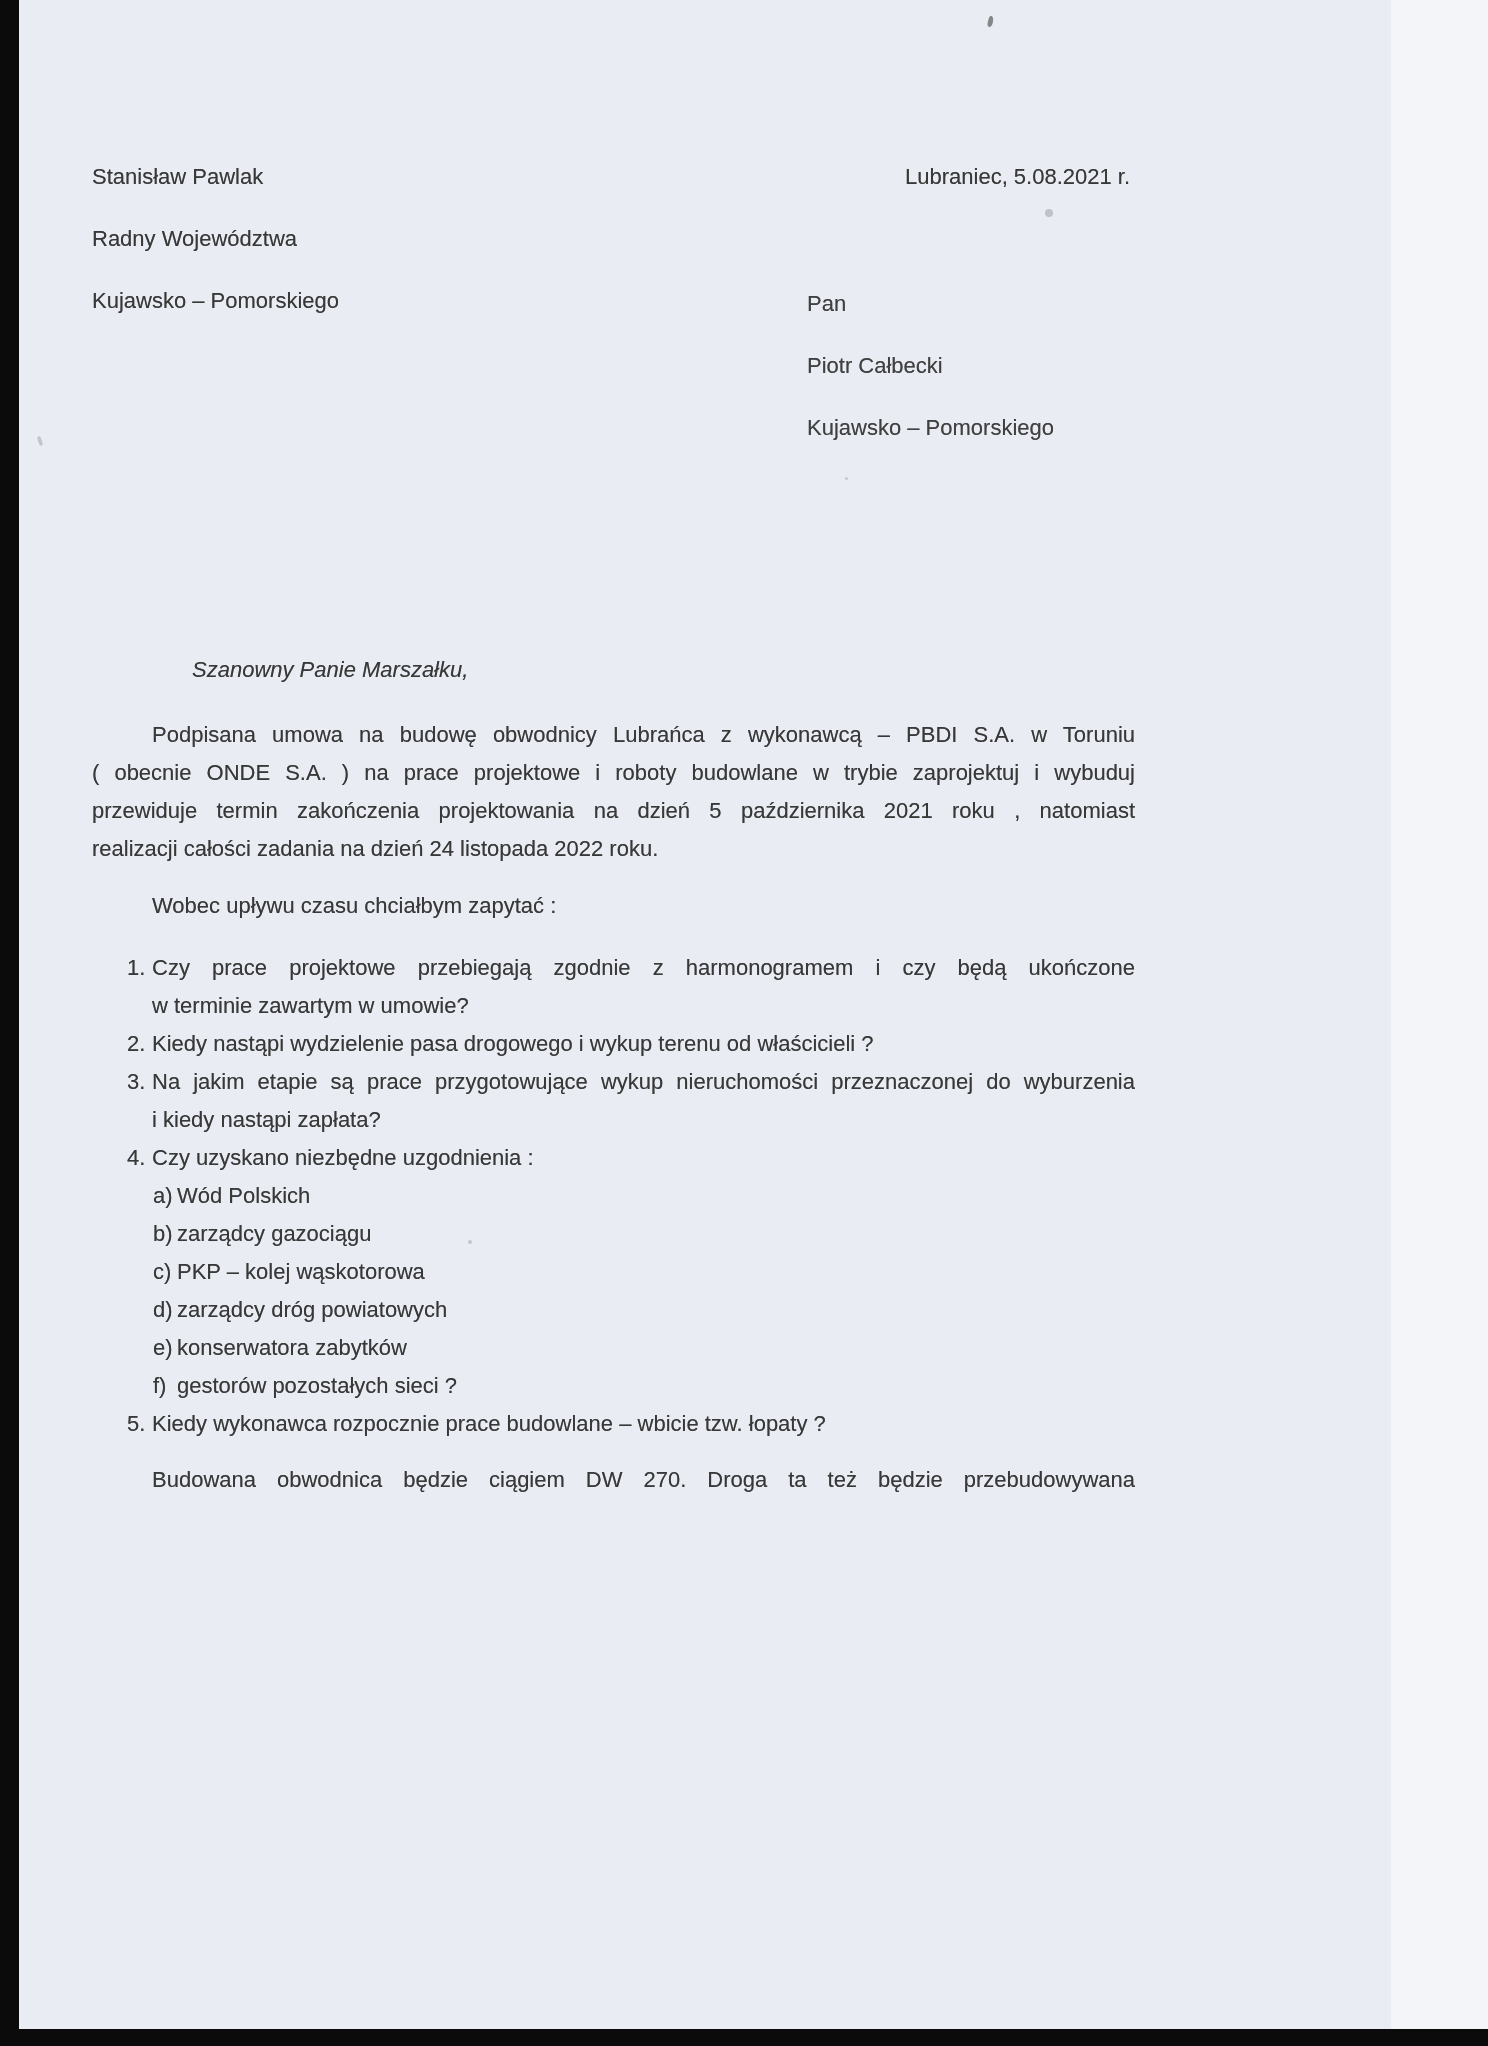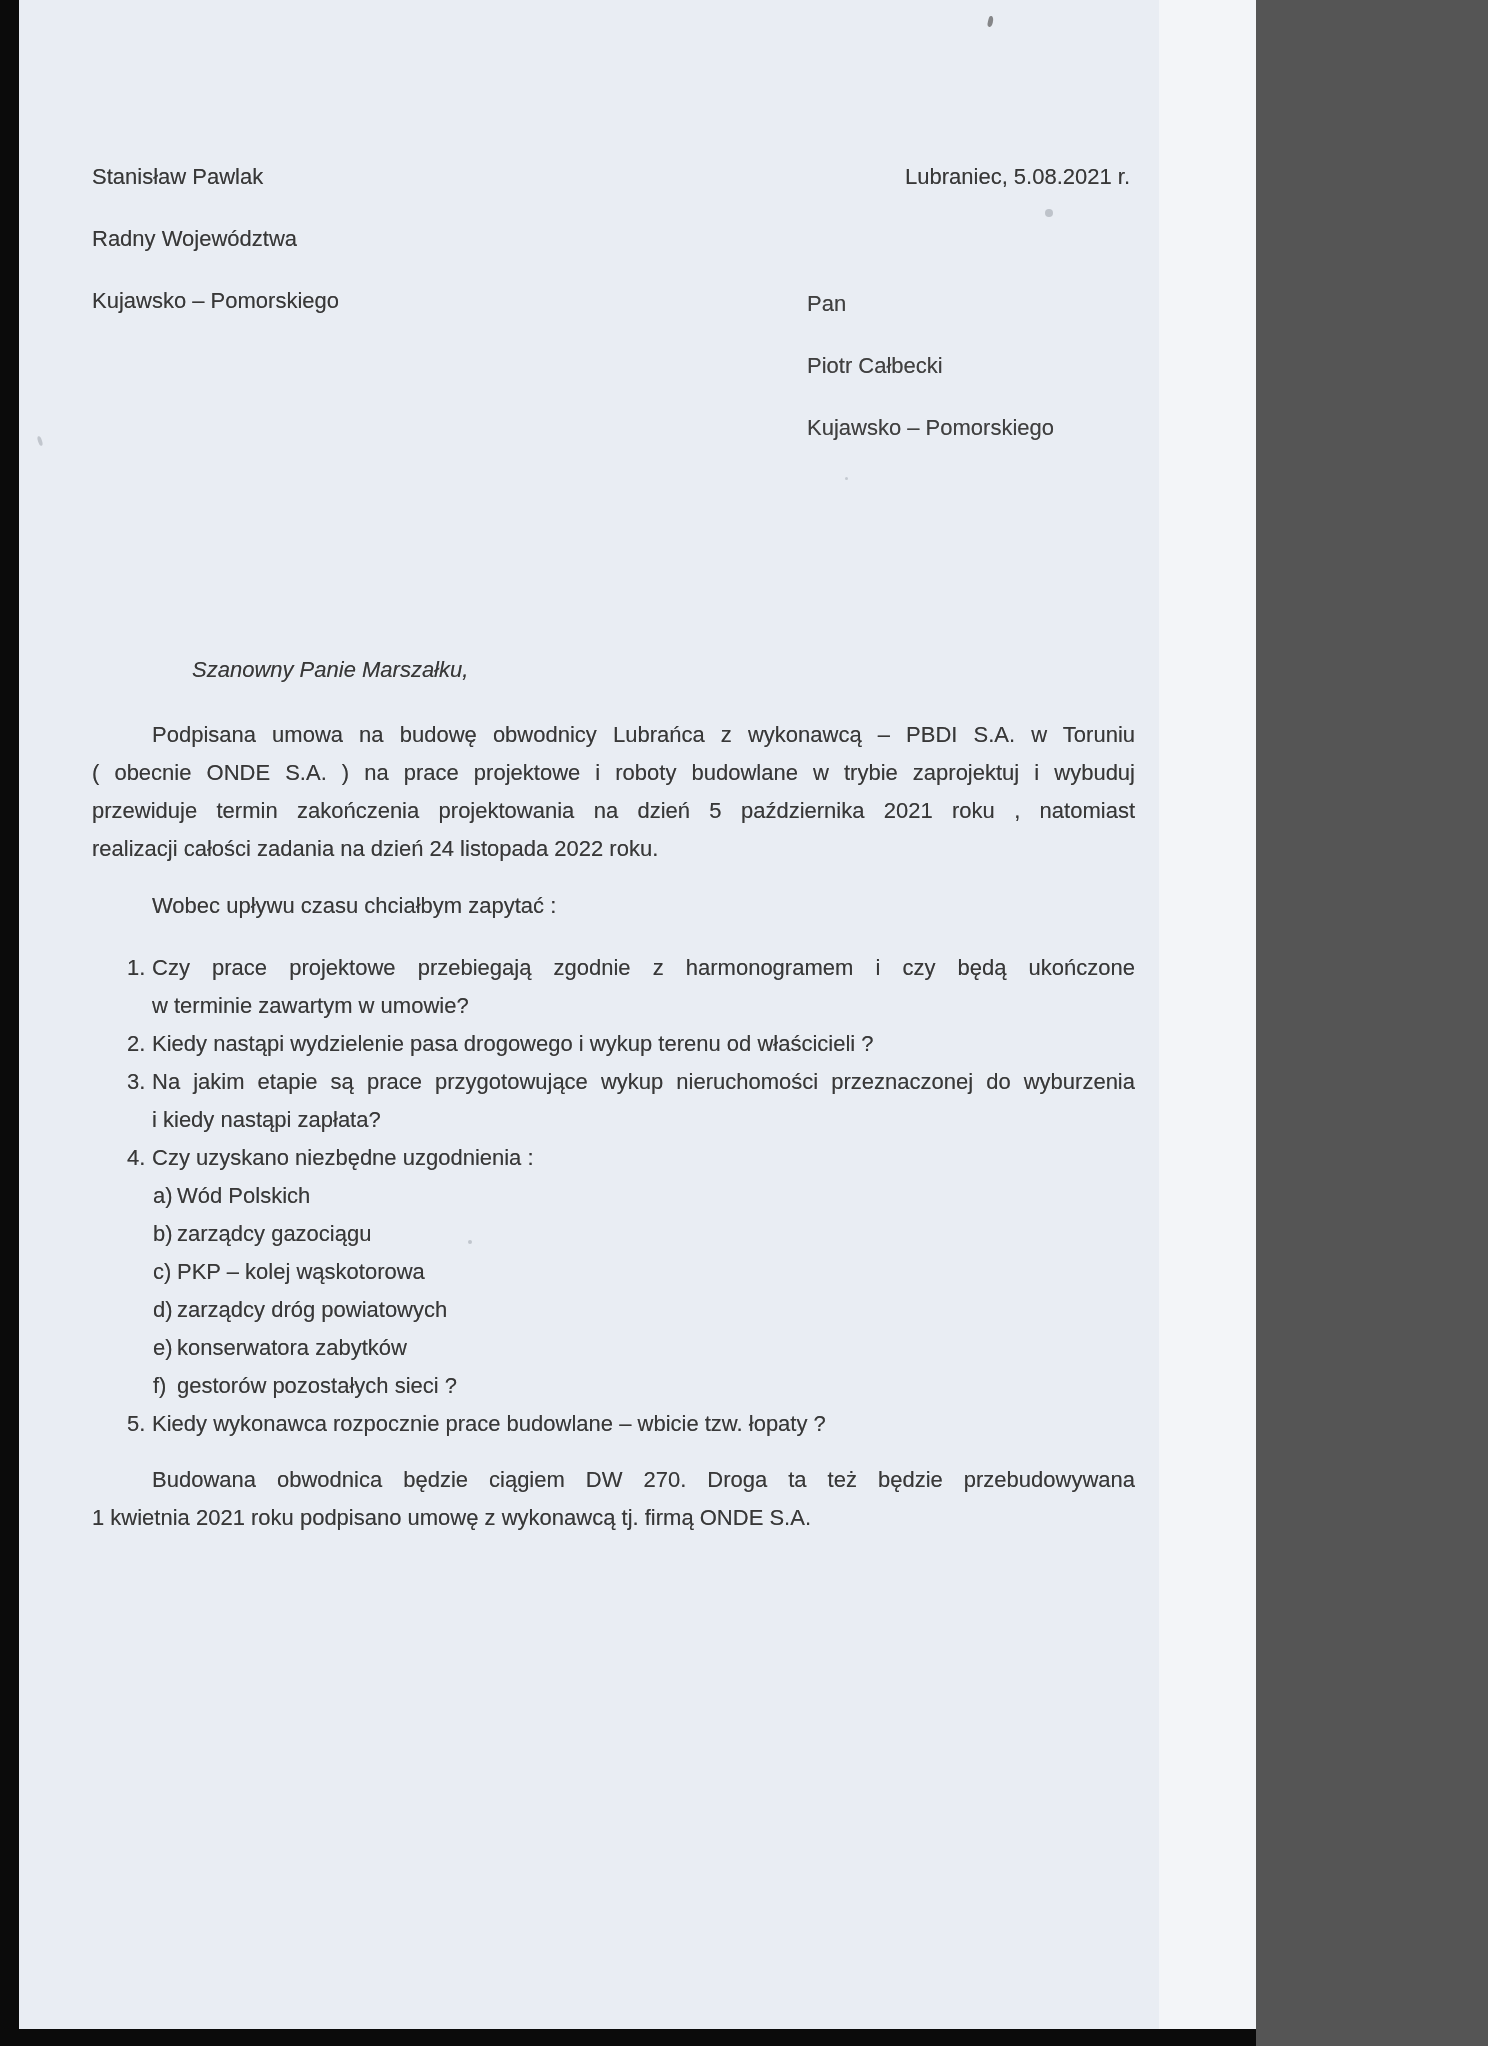--- a/index.html
+++ b/index.html
@@ -2,21 +2,21 @@
 <html lang="pl"><head>
 <meta charset="utf-8">
 <style>
   html, body { margin: 0; padding: 0; }
   body {
     font-family: "Liberation Sans", sans-serif;
     background: #555;
   }
   .page {
     position: relative;
-    width: 1256px;
+    width: 1488px;
     height: 2046px;
     background: #e9edf3;
     overflow: hidden;
     color: #383838;
     font-size: 22px;
     text-shadow: 0 0 0.6px rgba(70,70,70,0.55);
   }
   
   .edge-left   { position: absolute; left: 0; top: 0; width: 19px; height: 2046px; background: #0b0b0b; }
   .edge-bottom { position: absolute; left: 0; bottom: 0; width: 1488px; height: 17px; background: #0b0b0b; }
@@ -155,16 +155,15 @@
       <div class="qrow">
         <span class="qnum">5.</span>
         <span class="qline lline">Kiedy wykonawca rozpocznie prace budowlane – wbicie tzw. łopaty ?</span>
       </div>
     </div>
 
   </div>
 
   <div class="abs para para2">
     <div class="jline indent">Budowana obwodnica będzie ciągiem DW 270. Droga ta też będzie przebudowywana</div>
-    <div class="lline">1 kwietnia 2021 roku podpisano umowę z wykonawcą tj. firmą ONDE S.A.</div>
   </div>
 
 </div>
 
 </body></html>

